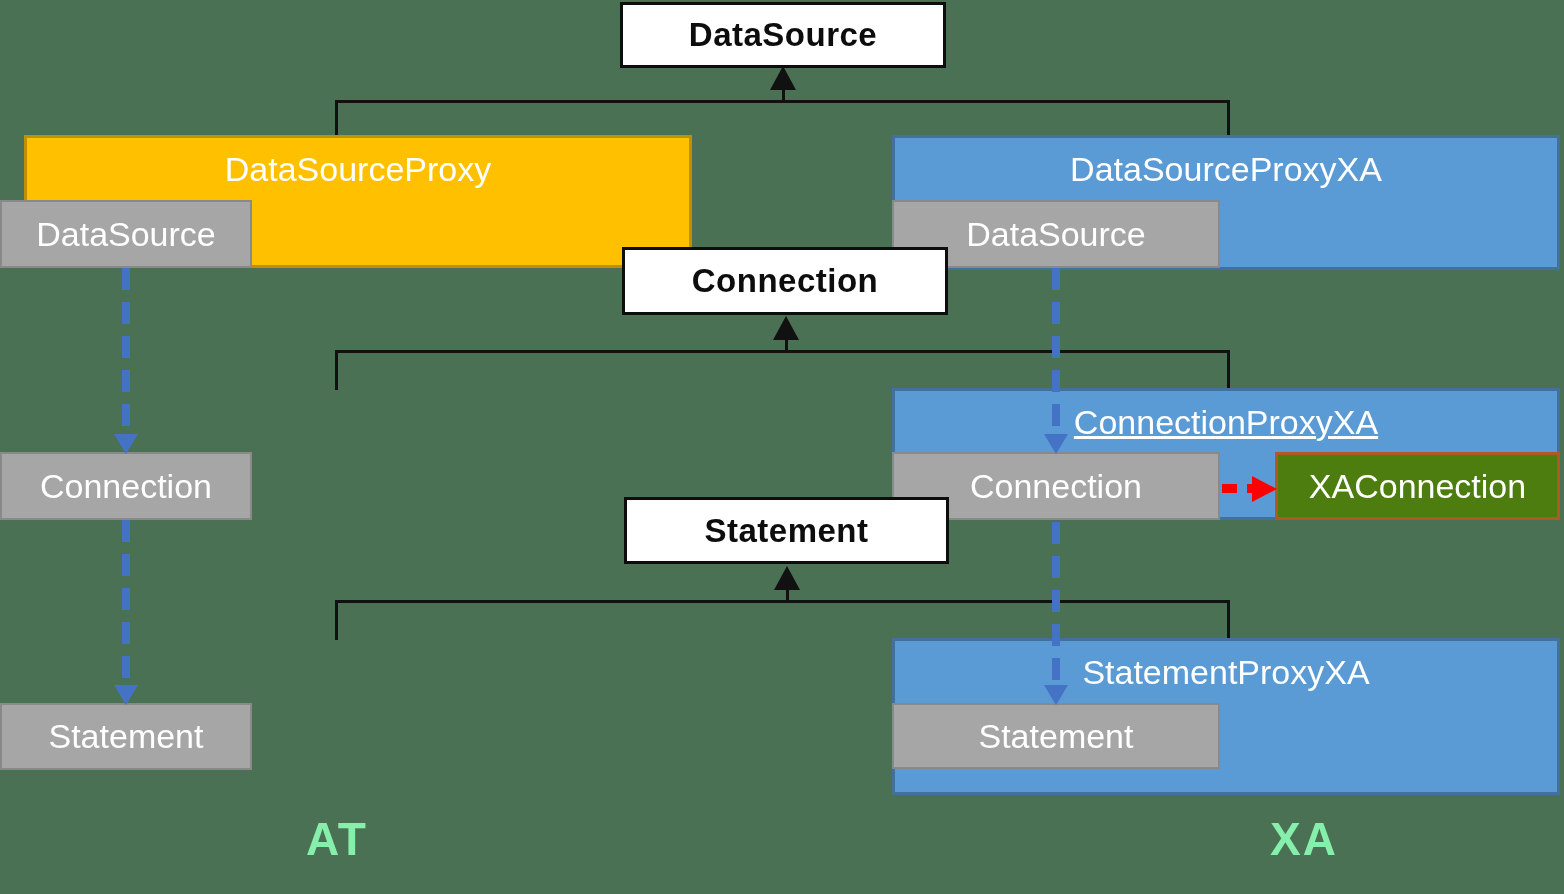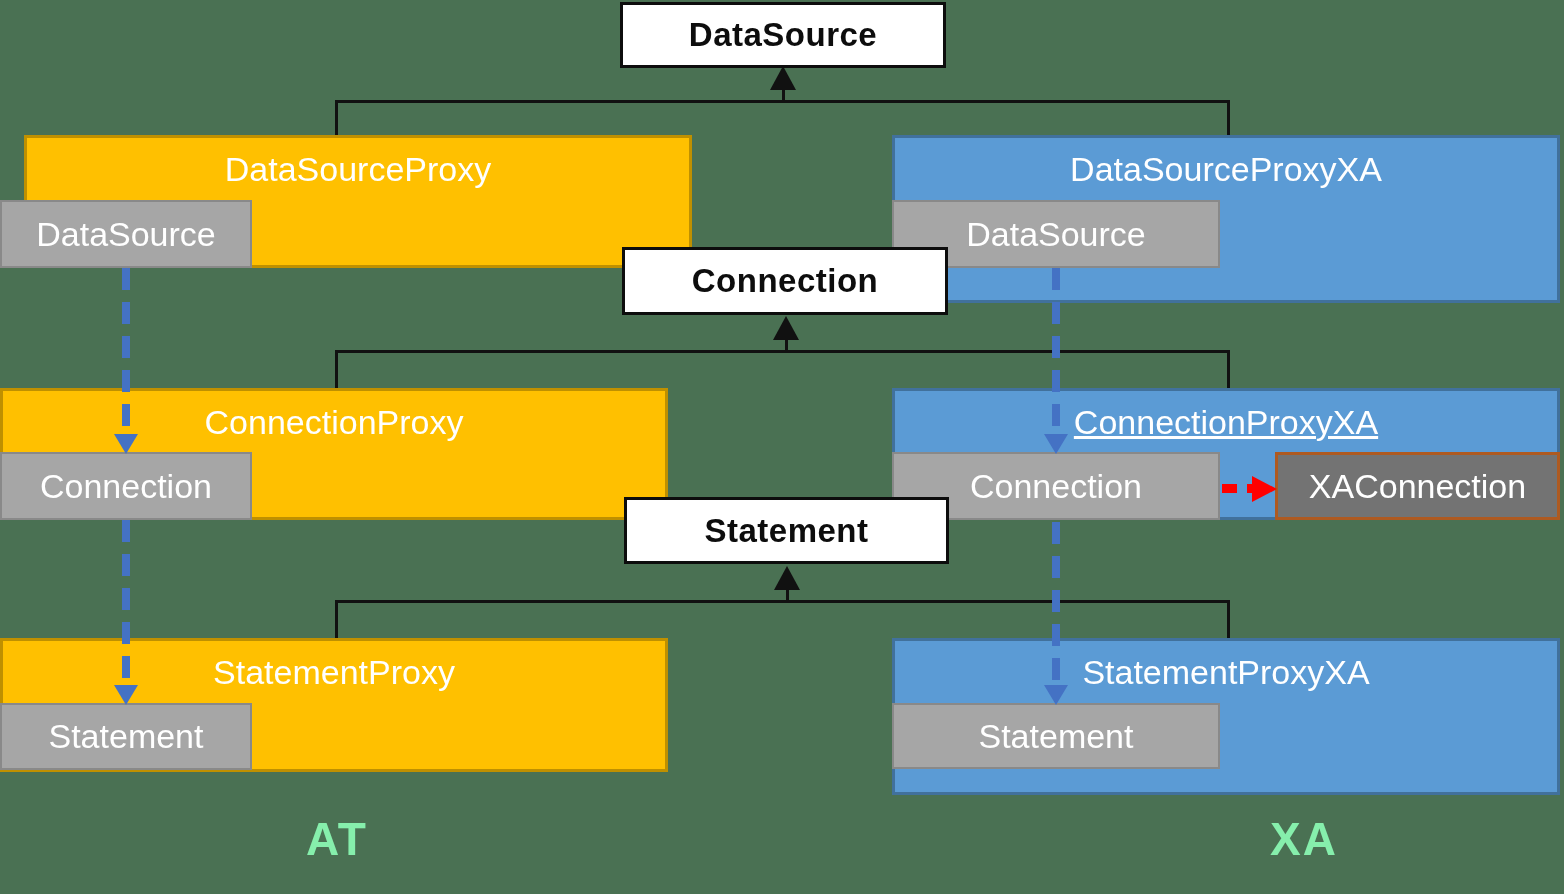--- a/index.html
+++ b/index.html
@@ -17,21 +17,21 @@
   .proxy.xa{background:#5B9BD5;border:3px solid #41719C;}
   .proxy-label{
     position:absolute;left:0;right:0;top:0;display:flex;align-items:center;justify-content:center;
     color:#ffffff;font-size:34px;
   }
   .inner{
     position:absolute;background:#A6A6A6;border:2px solid #898989;box-sizing:border-box;
     display:flex;align-items:center;justify-content:center;color:#ffffff;font-size:34px;z-index:15;
   }
   .orange{
-    position:absolute;background:#737373;border:3px solid #AE5A21;box-sizing:border-box;
+    position:absolute;background:#4d7c0f;border:3px solid #AE5A21;box-sizing:border-box;
     display:flex;align-items:center;justify-content:center;color:#ffffff;font-size:34px;z-index:15;
   }
   .hline,.vline{position:absolute;background:#111111;z-index:5;}
   .tri-up{
     position:absolute;width:0;height:0;z-index:6;
     border-left:13px solid transparent;border-right:13px solid transparent;border-bottom:24px solid #111111;
   }
   .dashv{
     position:absolute;width:8px;z-index:20;
     background:repeating-linear-gradient(to bottom,#4472C4 0 22px,transparent 22px 34px);
@@ -71,32 +71,26 @@
 
   <div class="hline" style="left:335px;top:600px;width:895px;height:3px;"></div>
   <div class="vline" style="left:335px;top:600px;width:3px;height:40px;"></div>
   <div class="vline" style="left:1227px;top:600px;width:3px;height:40px;"></div>
   <div class="vline" style="left:786px;top:586px;width:3px;height:17px;"></div>
   <div class="tri-up" style="left:774px;top:566px;"></div>
 
   <div class="proxy at" style="left:0px;top:135px;width:668px;height:133px;margin-left:24px;">
     <div class="proxy-label" style="height:63px;">DataSourceProxy</div>
   </div>
-  <div class="proxy at" style="left:0px;top:388px;width:668px;height:132px;">
-    <div class="proxy-label" style="height:62px;">ConnectionProxy</div>
-  </div>
-  <div class="proxy at" style="left:0px;top:638px;width:668px;height:134px;">
-    <div class="proxy-label" style="height:63px;">StatementProxy</div>
-  </div>
 
   <div class="inner" style="left:0px;top:200px;width:252px;height:68px;">DataSource</div>
   <div class="inner" style="left:0px;top:452px;width:252px;height:68px;">Connection</div>
   <div class="inner" style="left:0px;top:703px;width:252px;height:67px;">Statement</div>
 
-  <div class="proxy xa" style="left:892px;top:135px;width:668px;height:168px;">
+  <div class="proxy xa" style="left:892px;top:135px;width:668px;height:135px;">
     <div class="proxy-label" style="height:63px;">DataSourceProxyXA</div>
   </div>
   <div class="proxy xa" style="left:892px;top:388px;width:668px;height:132px;">
     <div class="proxy-label" style="height:62px;text-decoration:underline;">ConnectionProxyXA</div>
   </div>
   <div class="proxy xa" style="left:892px;top:638px;width:668px;height:157px;">
     <div class="proxy-label" style="height:63px;">StatementProxyXA</div>
   </div>
 
   <div class="inner" style="left:892px;top:200px;width:328px;height:68px;">DataSource</div>

